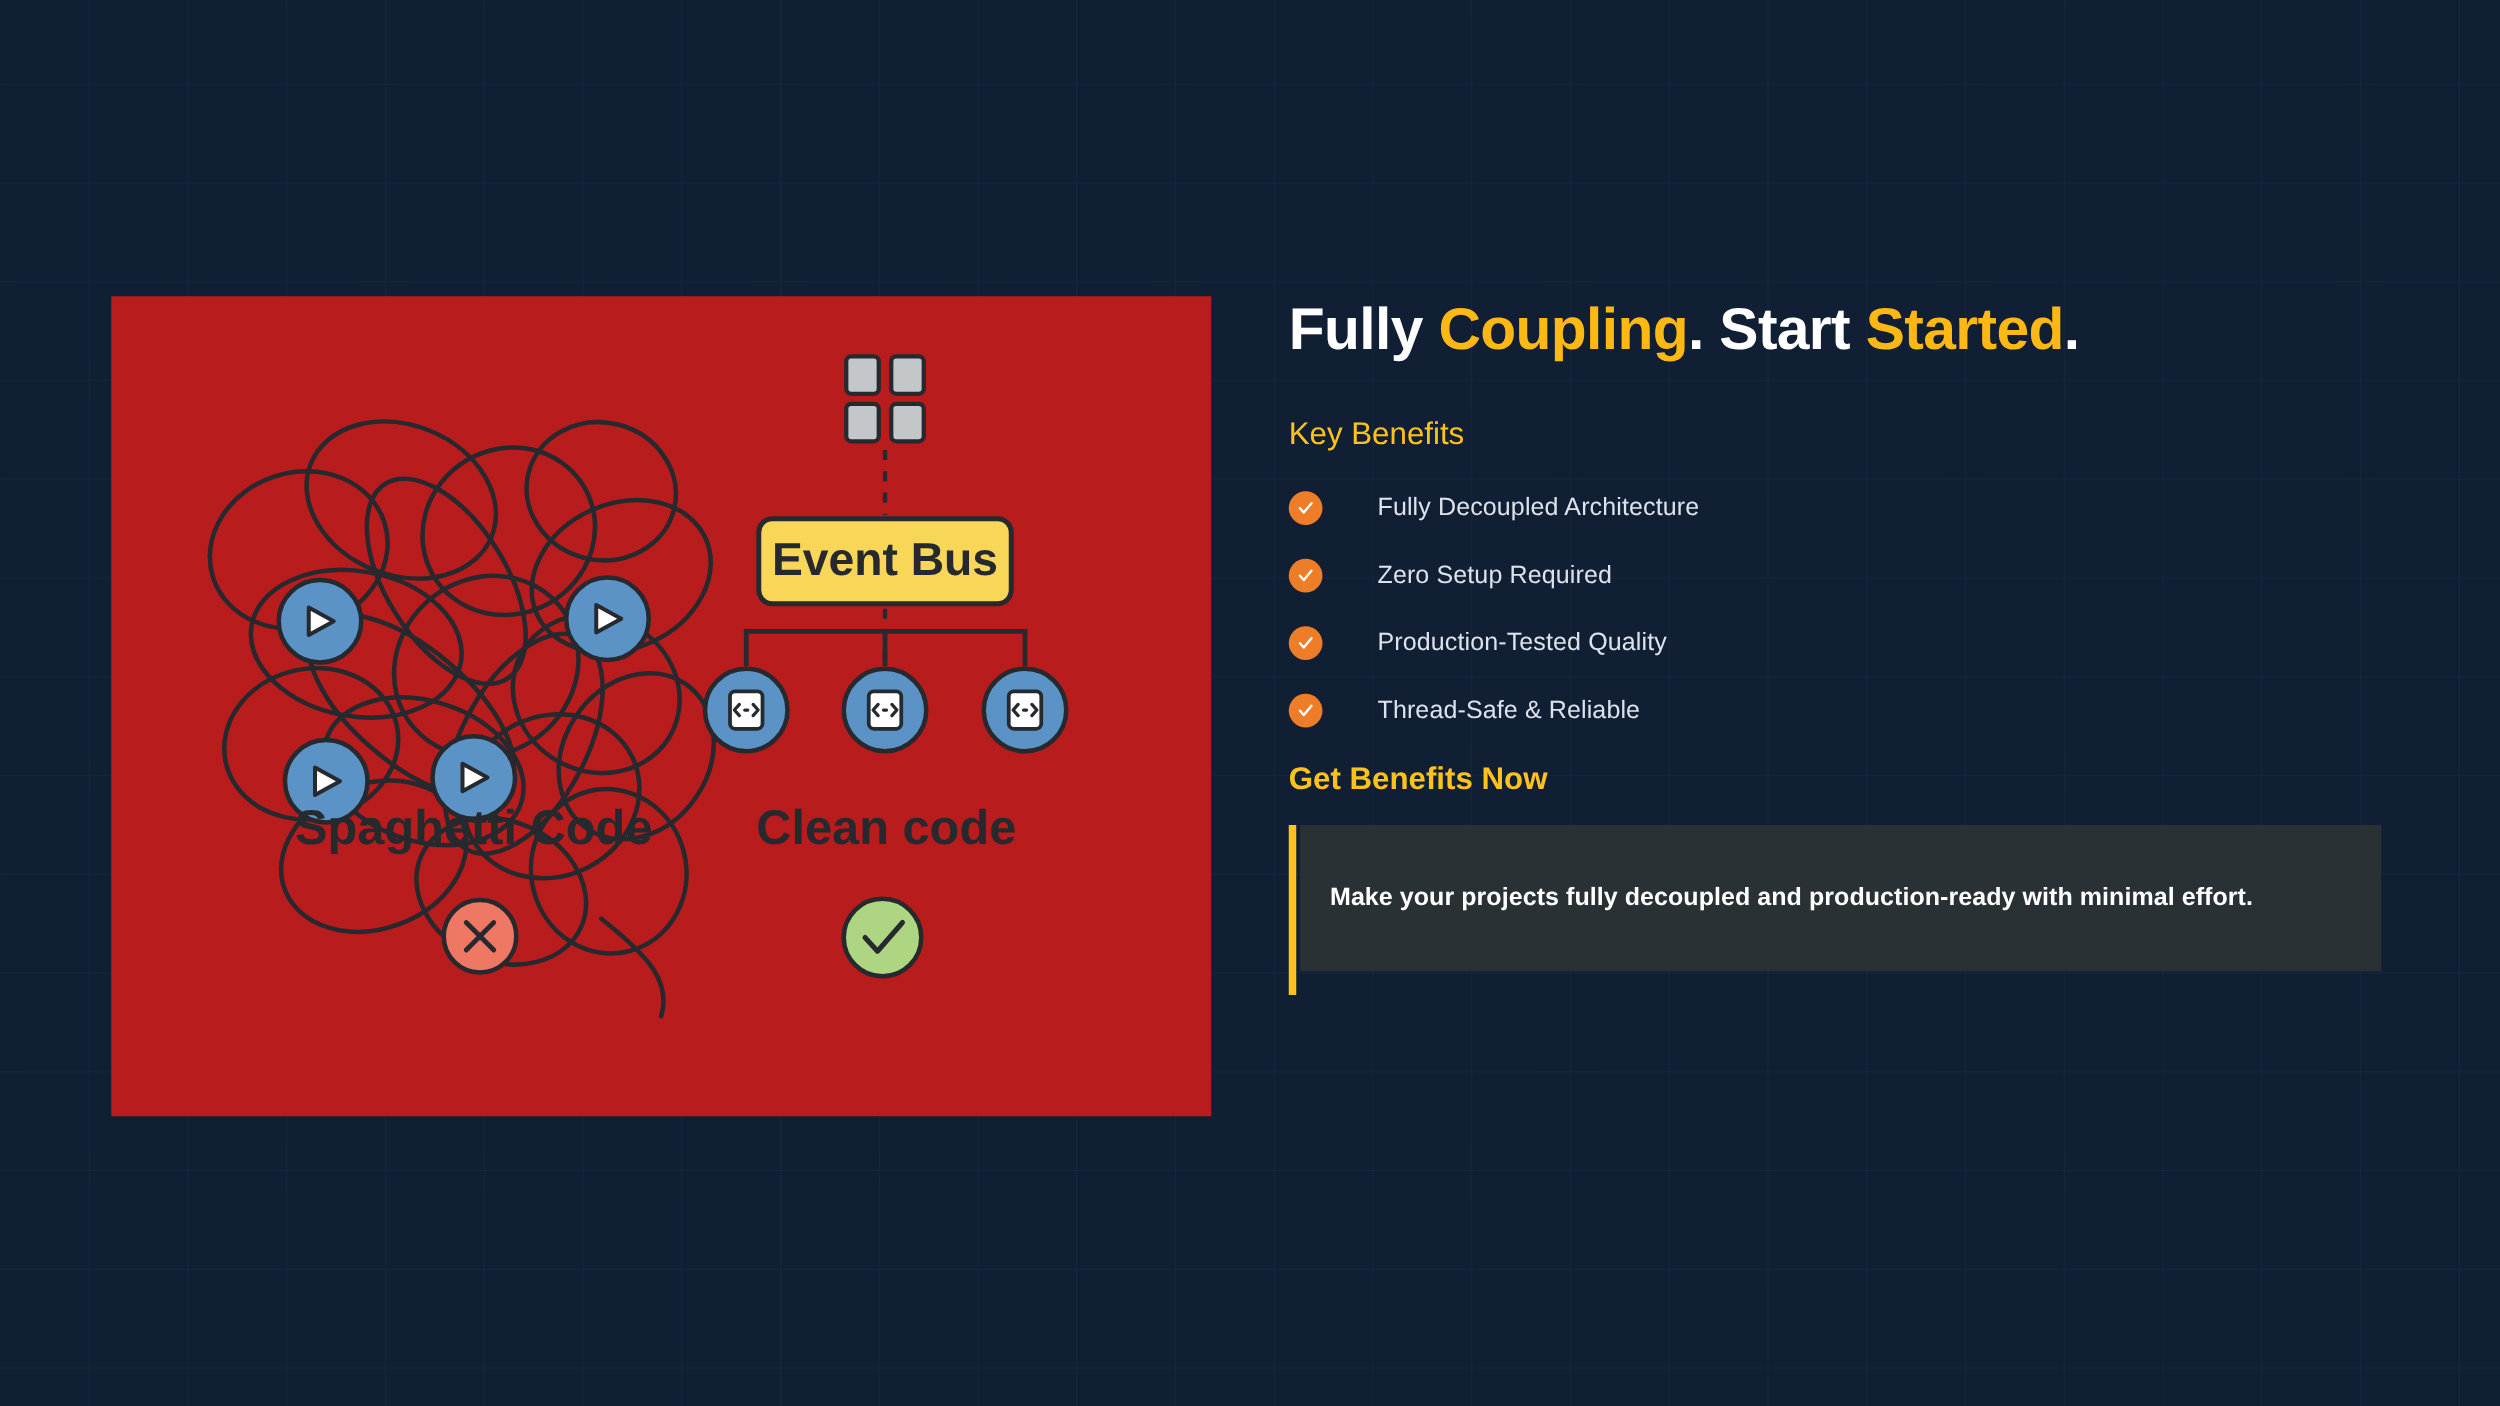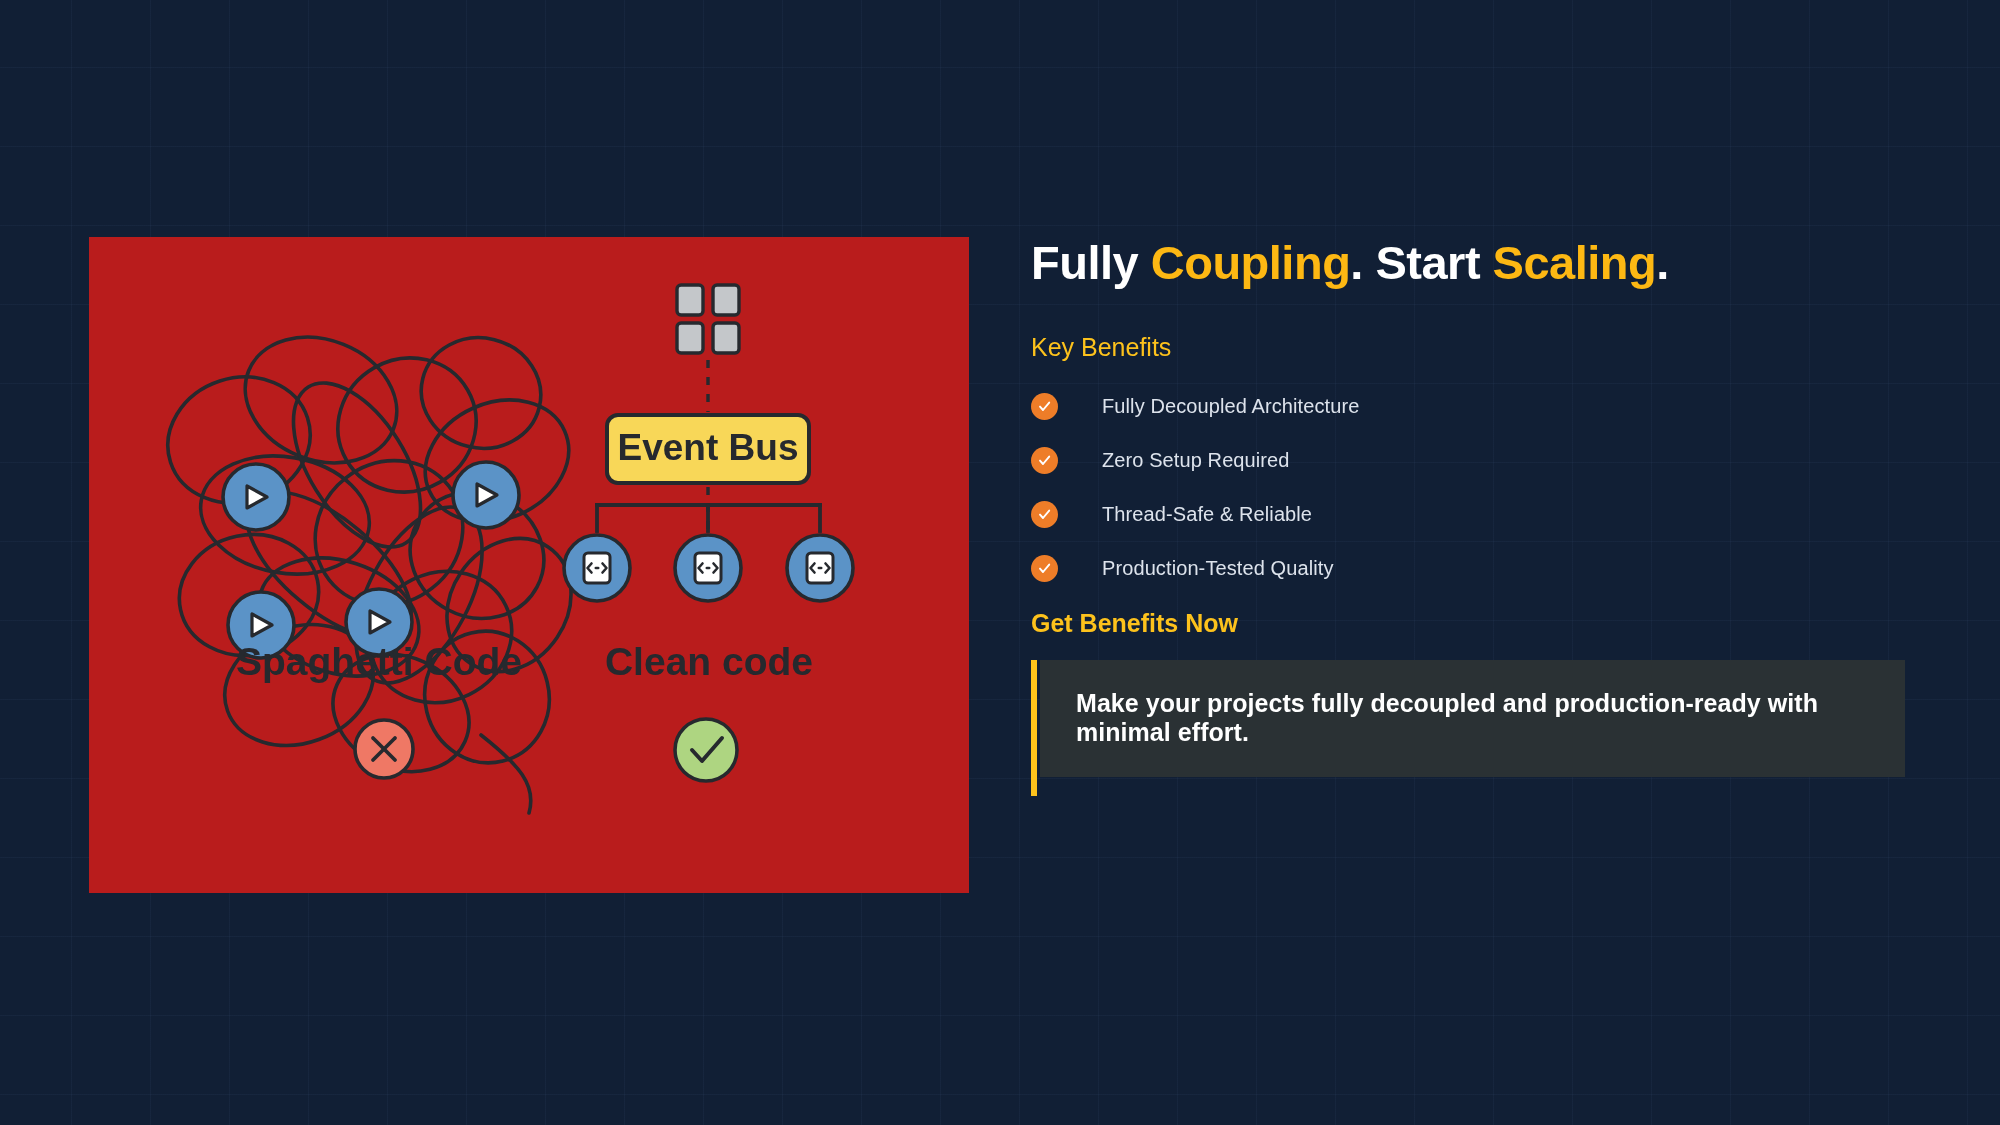--- a/index.html
+++ b/index.html
@@ -75,22 +75,22 @@
     position:absolute; left:0; top:0;
     width:6px; height:136px; background:#fdc21c;
   }
   #cta-box {
     position:absolute; left:9px; top:0;
     width:865px; height:117px;
     background:#2a3134;
     display:flex; align-items:center;
   }
   #cta-text {
-    font-size:25px; font-weight:bold; color:#ffffff;
-    padding-left:36px; letter-spacing:0.05px;
+    font-size:20px; font-weight:bold; color:#ffffff;
+    padding-left:24px; letter-spacing:0.05px;
   }
 </style>
 </head>
 <body>
 
 <div id="grid-bg"></div>
 
 <div id="illustration-card">
   <svg id="illustration-svg" viewBox="0 0 880 600">
     <defs>
@@ -199,21 +199,21 @@
     <g>
       <circle cx="617" cy="485" r="31" fill="#aed581" stroke="#26292e" stroke-width="3.6"></circle>
       <path d="M 603 485 L 613 496 L 633 473" fill="none" stroke="#26292e" stroke-width="4" stroke-linecap="round" stroke-linejoin="round"></path>
     </g>
   </svg>
 </div>
 
 <div id="content-column">
 
   <h1 id="headline">
-    <span>Fully </span><span class="accent">Coupling</span><span>. Start </span><span class="accent">Scaling</span><span>.</span>
+    <span>Fully </span><span class="accent">Coupling</span><span>. Start </span><span class="accent">Started</span><span>.</span>
   </h1>
 
   <h2 id="benefits-heading">Key Benefits</h2>
 
   <ul id="benefits-list">
     <li class="benefit-item">
       <span class="check-badge">
         <svg width="15" height="15" viewBox="0 0 15 15">
             <path d="M 3 7.6 L 6 11 L 12.2 3.6" fill="none" stroke="#ffffff" stroke-width="1.9" stroke-linecap="round" stroke-linejoin="round"></path>
           </svg>
@@ -227,29 +227,29 @@
           </svg>
       </span>
       <span class="benefit-label">Zero Setup Required</span>
     </li>
     <li class="benefit-item">
       <span class="check-badge">
         <svg width="15" height="15" viewBox="0 0 15 15">
             <path d="M 3 7.6 L 6 11 L 12.2 3.6" fill="none" stroke="#ffffff" stroke-width="1.9" stroke-linecap="round" stroke-linejoin="round"></path>
           </svg>
       </span>
+      <span class="benefit-label">Production-Tested Quality</span>
+    </li>
+    <li class="benefit-item">
+      <span class="check-badge">
+        <svg width="15" height="15" viewBox="0 0 15 15">
+            <path d="M 3 7.6 L 6 11 L 12.2 3.6" fill="none" stroke="#ffffff" stroke-width="1.9" stroke-linecap="round" stroke-linejoin="round"></path>
+          </svg>
+      </span>
       <span class="benefit-label">Thread-Safe &amp; Reliable</span>
-    </li>
-    <li class="benefit-item">
-      <span class="check-badge">
-        <svg width="15" height="15" viewBox="0 0 15 15">
-            <path d="M 3 7.6 L 6 11 L 12.2 3.6" fill="none" stroke="#ffffff" stroke-width="1.9" stroke-linecap="round" stroke-linejoin="round"></path>
-          </svg>
-      </span>
-      <span class="benefit-label">Production-Tested Quality</span>
     </li>
   </ul>
 
   <h2 id="cta-heading">Get Benefits Now</h2>
 
   <div id="cta-callout">
     <div id="cta-accent-bar"></div>
     <div id="cta-box">
       <p id="cta-text">Make your projects fully decoupled and production-ready with minimal effort.</p>
     </div>

